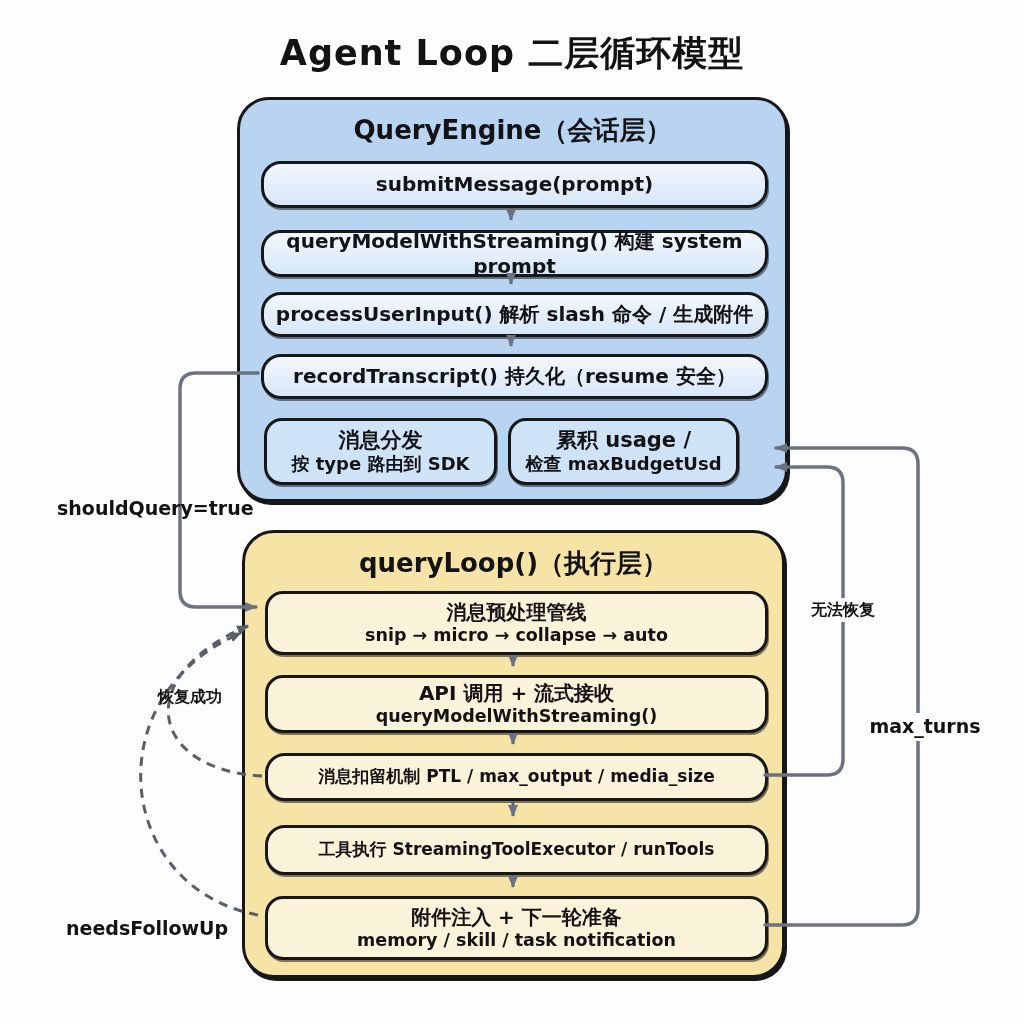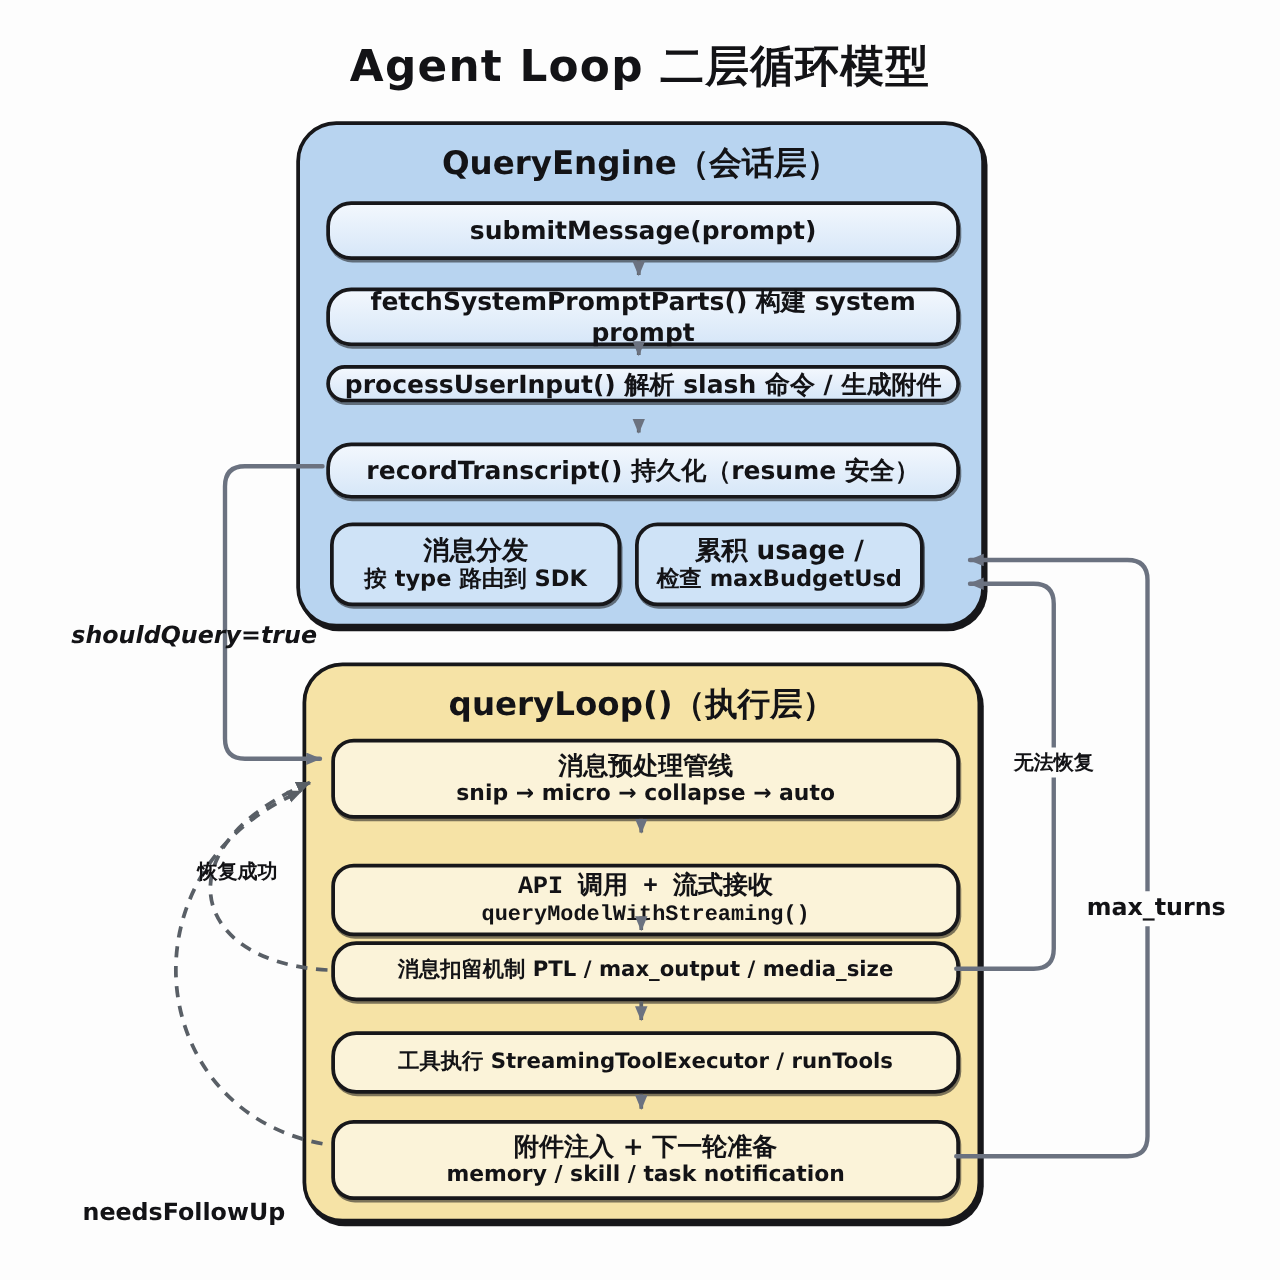--- a/index.html
+++ b/index.html
@@ -38,34 +38,34 @@
     box-shadow: 1px 2px 0 0 rgba(23,23,26,0.55);
     display: flex; flex-direction: column;
     align-items: center; justify-content: center;
     text-align: center; line-height: 1.25;
   }
   .blue .node { left: 21px; width: 507px; background: linear-gradient(#f2f7fd, #d7e7f8); }
   .node .l1 { font-size: 20px; }
   .node .l2 { font-size: 17.5px; }
   .r1 { top: 61px;  height: 47px; }
   .r2 { top: 130px; height: 47px; }
-  .r3 { top: 192px; height: 30px; }
+  .r3 { top: 192px; height: 45px; }
   .r4 { top: 254px; height: 45px; }
   .duo {
     top: 318px; height: 67px;
     background: #cfe3f7 !important;
     border-radius: 18px;
   }
   .duo .l1 { font-size: 21px; }
   .duo .l2 { font-size: 18px; text-align: right; }
   .r5a { left: 24px !important;  width: 233px !important; }
   .r5b { left: 268px !important; width: 231px !important; }
   .yellow .node { left: 20px; width: 503px; background: #fbf3d9; }
   .y1 { top: 58px;  height: 64px; border-radius: 18px; }
-  .y2 { top: 158px; height: 58px; border-radius: 18px; font-family: Liberation Mono, monospace; }
+  .y2 { top: 142px; height: 58px; border-radius: 18px; }
   .y3 { top: 220px; height: 48px; }
   .y4 { top: 292px; height: 50px; }
   .y5 { top: 363px; height: 64px; border-radius: 18px; }
   .y3 .l1, .y4 .l1 { font-size: 17px; }
   .overlay {
     position: absolute; left: 0; top: 0; z-index: 2;
     pointer-events: none;
   }
   .edge-label {
     position: absolute; z-index: 3;
@@ -82,21 +82,21 @@
 
   <div class="title">Agent Loop 二层循环模型</div>
 
   <section class="panel blue">
     <div class="panel-header">QueryEngine（会话层）</div>
 
     <div class="node r1">
       <span class="l1">submitMessage(prompt)</span>
     </div>
     <div class="node r2">
-      <span class="l1">fetchSystemPromptParts() 构建 system prompt</span>
+      <span class="l1">queryModelWithStreaming() 构建 system prompt</span>
     </div>
     <div class="node r3">
       <span class="l1">processUserInput() 解析 slash 命令 / 生成附件</span>
     </div>
     <div class="node r4">
       <span class="l1">recordTranscript() 持久化（resume 安全）</span>
     </div>
     <div class="node duo r5a">
       <span class="l1">消息分发</span>
       <span class="l2">按 type 路由到 SDK</span>
@@ -157,25 +157,25 @@
 
     <path d="M765,775 H827 Q843,775 843,759 V483 Q843,467 827,467 H776" stroke="#6b7280" stroke-width="3.5" fill="none" stroke-linecap="round" marker-end="url(#ah-gray)"></path>
 
     <path d="M765,925 H902 Q918,925 918,909 V464 Q918,448 902,448 H776" stroke="#6b7280" stroke-width="3.5" fill="none" stroke-linecap="round" marker-end="url(#ah-gray)"></path>
 
     <path d="M262,776 C150,770 130,676 248,626" stroke="#595f66" stroke-width="3" fill="none" stroke-dasharray="9 7" marker-end="url(#ah-dark)"></path>
 
     <path d="M258,915 C115,888 95,695 241,633" stroke="#595f66" stroke-width="3" fill="none" stroke-dasharray="9 7" marker-end="url(#ah-dark)"></path>
   </svg>
 
-  <div class="edge-label" style="left:57px; top:497px; width:182px;font-style:italic;">shouldQuery=true</div>
+  <div class="edge-label" style="left:57px; top:497px; width:182px;">shouldQuery=true</div>
 
   <div class="edge-label cjk" style="left:138px; top:687px; width:104px;">恢复成功</div>
 
-  <div class="edge-label" style="left:66px; top:959px; width:156px;">needsFollowUp</div>
+  <div class="edge-label" style="left:66px; top:917px; width:156px;">needsFollowUp</div>
 
   <div class="edge-label cjk on-line" style="left:797px; top:598px; width:92px;">无法恢复</div>
 
   <div class="edge-label on-line" style="left:858px; top:713px; width:134px;">
     <span style="display:block;">max_turns</span>
   </div>
 
 </div>
 
 </body></html>

